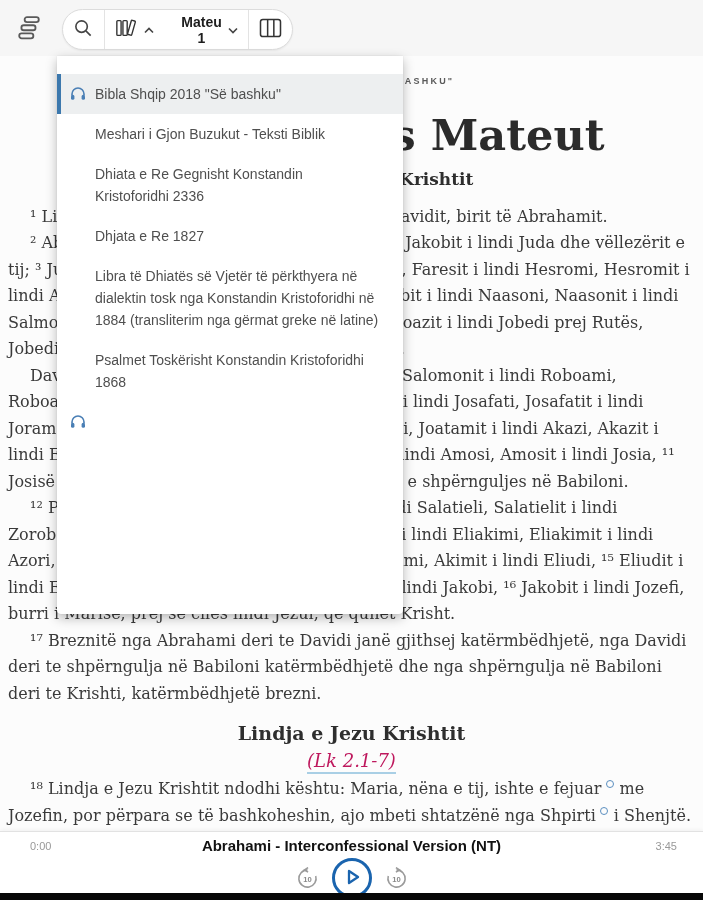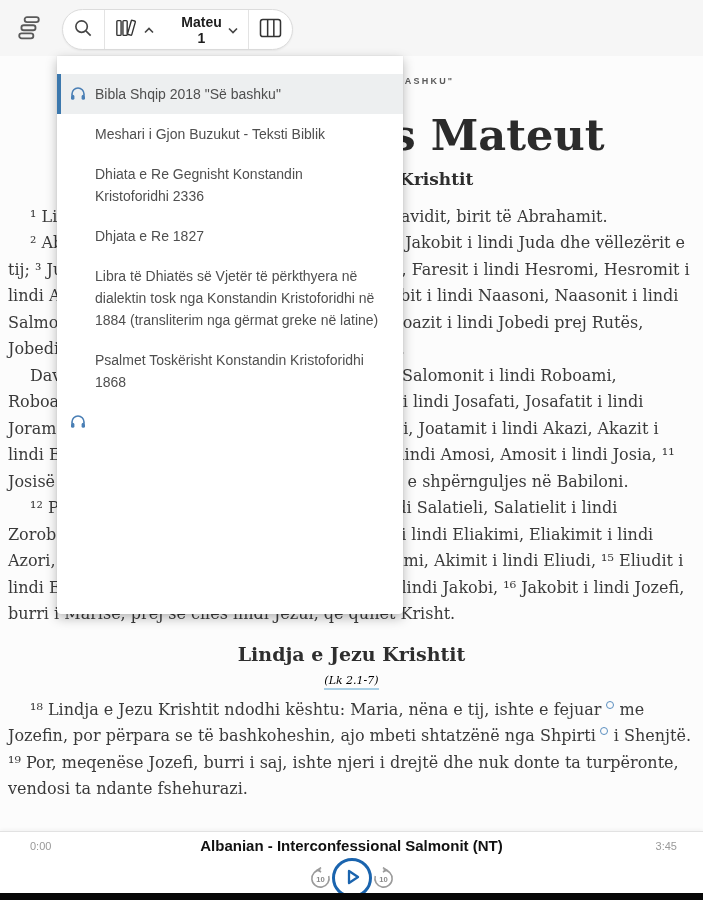--- a/index.html
+++ b/index.html
@@ -18,41 +18,41 @@
   .chapter-label{font-size:14px;color:#1d1d1d;font-weight:bold;}
   
   .reader{position:absolute;top:56px;left:0;right:0;bottom:0;background:#fcfcfc;padding:0 8px;box-sizing:border-box;}
   .version-header{margin-top:20px;text-align:center;font-size:9px;font-weight:bold;letter-spacing:2.2px;color:#5a5a5a;}
   .book-title{margin:24px 0 0;text-align:center;font-family:"DejaVu Serif",serif;font-weight:bold;font-size:43px;
               color:#2b2b2b;line-height:1.2;}
   .sec-heading1{margin:7px 0 0;text-align:center;font-family:"DejaVu Serif",serif;font-weight:bold;font-size:17px;color:#2e2e2e;}
   .body-flow{margin-top:15px;font-family:"DejaVu Serif",serif;font-size:16px;line-height:26.5px;color:#3a3a3a;}
   .bp{margin:0;text-indent:22px;}
   .sec-heading2{margin:13px 0 1px;text-align:center;font-weight:bold;font-size:19px;color:#2e2e2e;text-indent:0;}
-  .sec-ref{margin:0 0 2px;text-align:center;font-style:italic;font-size:11px;color:#000000;text-indent:0;}
+  .sec-ref{margin:0 0 2px;text-align:center;font-style:italic;font-size:18px;color:#be185d;text-indent:0;}
   .ref-link{border-bottom:2px solid #a9cfe5;padding-bottom:1px;cursor:pointer;}
   .fn-marker{display:inline-block;width:6px;height:6px;border:1.5px solid #5b8fc0;border-radius:50%;
              vertical-align:6px;margin:0 6px 0 4px;cursor:pointer;}
   
   .dropdown{position:absolute;left:57px;top:56px;width:346px;height:558px;background:#fff;box-sizing:border-box;
             padding-top:18px;border-radius:0 0 4px 4px;z-index:5;
             box-shadow:0 4px 12px rgba(0,0,0,.28),0 0 1px rgba(0,0,0,.2);}
   .menu-item{position:relative;padding:9px 24px 9px 38px;font-size:14px;line-height:22px;color:#4f4f4f;cursor:pointer;}
   .menu-item.selected{background:#edeff0;border-left:4px solid #3c78ad;padding-left:34px;}
   .hp-icon{position:absolute;left:13px;top:11px;width:16px;height:15px;}
   .menu-item.selected .hp-icon{left:9px;}
   
   .player{position:absolute;left:0;right:0;bottom:7px;height:61px;background:#fff;border-top:1px solid #e2e2e2;
           box-shadow:0 -1px 4px rgba(0,0,0,.05);z-index:10;}
   .player-top{position:relative;height:20px;margin-top:5px;}
   .time{position:absolute;top:3px;font-size:11px;color:#999;}
   .time-left{left:30px;}
   .time-right{right:26px;}
   .ptitle{display:block;text-align:center;font-size:15px;font-weight:bold;color:#111;}
-  .controls{display:flex;justify-content:center;align-items:center;margin-top:1px;}
+  .controls{display:flex;justify-content:center;align-items:center;gap:13px;margin-top:1px;}
   .skip-btn{background:none;border:none;padding:0;cursor:pointer;width:23px;height:23px;}
   .play-btn{width:40px;height:40px;border:3px solid #1a64ae;border-radius:50%;background:#fff;display:flex;
             align-items:center;justify-content:center;cursor:pointer;box-sizing:border-box;padding:0;}
   .home-bar{position:absolute;left:0;right:0;bottom:0;height:7px;background:#070707;z-index:11;}
 </style>
 </head>
 <body>
 
 <div class="screen">
 
@@ -116,20 +116,21 @@
 
   <main class="reader">
     <div class="version-header">BIBLA SHQIP 2018 "SË BASHKU"</div>
     <h1 class="book-title">Ungjilli sipas Mateut</h1>
     <h2 class="sec-heading1">Prejardhja e Jezu Krishtit</h2>
     <div class="body-flow">
         <p class="bp">¹ Libri i prejardhjes së Jezu Krishtit, birit të Davidit, birit të Abrahamit.</p>
         <p class="bp">² Abrahamit i lindi Isaku, Isakut i lindi Jakobi, Jakobit i lindi Juda dhe vëllezërit e tij; ³ Judës i lindën prej Tamarës Faresi dhe Zara, Faresit i lindi Hesromi, Hesromit i lindi Arami, ⁴ Aramit i lindi Aminadabi, Aminadabit i lindi Naasoni, Naasonit i lindi Salmoni, ⁵ Salmonit i lindi Boazi prej Rahabës, Boazit i lindi Jobedi prej Rutës, Jobedit i lindi Jeseu, ⁶ Jeseut i lindi mbreti David.</p>
         <p class="bp">Davidit i lindi Salomoni prej gruas së Urias, ⁷ Salomonit i lindi Roboami, Roboamit i lindi Abia, Abias i lindi Asafi, ⁸ Asafit i lindi Josafati, Josafatit i lindi Jorami, Joramit i lindi Ozia, ⁹ Ozias i lindi Joatami, Joatamit i lindi Akazi, Akazit i lindi Ezekia, ¹⁰ Ezekisë i lindi Manasi, Manasit i lindi Amosi, Amosit i lindi Josia, ¹¹ Josisë i lindi Jekonia dhe vëllezërit e tij në kohën e shpërnguljes në Babiloni.</p>
         <p class="bp">¹² Pas shpërnguljes në Babiloni, Jekonisë i lindi Salatieli, Salatielit i lindi Zorobabeli, ¹³ Zorobabelit i lindi Abiudi, Abiudit i lindi Eliakimi, Eliakimit i lindi Azori, ¹⁴ Azorit i lindi Sadoku, Sadokut i lindi Akimi, Akimit i lindi Eliudi, ¹⁵ Eliudit i lindi Eleazari, Eleazarit i lindi Matani, Matanit i lindi Jakobi, ¹⁶ Jakobit i lindi Jozefi, burri i Marisë, prej së cilës lindi Jezui, që quhet Krisht.</p>
+        <p class="bp">¹⁷ Breznitë nga Abrahami deri te Davidi janë gjithsej katërmbëdhjetë, nga Davidi deri te shpërngulja në Babiloni katërmbëdhjetë dhe nga shpërngulja në Babiloni deri te Krishti, katërmbëdhjetë brezni.</p>
         <div class="sec-heading2">Lindja e Jezu Krishtit</div>
         <div class="sec-ref"><span class="ref-link">(Lk 2.1-7)</span></div>
         <p class="bp">¹⁸ Lindja e Jezu Krishtit ndodhi kështu: Maria, nëna e tij, ishte e fejuar<span class="fn-marker"></span>me Jozefin, por përpara se të bashkoheshin, ajo mbeti shtatzënë nga Shpirti<span class="fn-marker"></span>i Shenjtë. ¹⁹ Por, meqenëse Jozefi, burri i saj, ishte njeri i drejtë dhe nuk donte ta turpëronte, vendosi ta ndante fshehurazi.</p>
       </div>
   </main>
 
   <nav class="dropdown">
       <div class="menu-item selected"><span class="hp-icon">
   <svg viewBox="0 0 16 15" width="16" height="15">
     <path d="M2 9.5 V8 a6 6 0 0 1 12 0 v1.5" fill="none" stroke="#4a7fb5" stroke-width="1.6"></path>
@@ -147,21 +148,21 @@
     <path d="M2 9.5 V8 a6 6 0 0 1 12 0 v1.5" fill="none" stroke="#4a7fb5" stroke-width="1.6"></path>
     <rect x="1" y="8.8" width="3.4" height="5" rx="1.6" fill="#4a7fb5"></rect>
     <rect x="11.6" y="8.8" width="3.4" height="5" rx="1.6" fill="#4a7fb5"></rect>
   </svg>
 </span></div>
     </nav>
 
   <footer class="player">
     <div class="player-top">
       <span class="time time-left">0:00</span>
-      <span class="ptitle">Albanian - Interconfessional Salmonit (NT)</span>
+      <span class="ptitle">Abrahami - Interconfessional Version (NT)</span>
       <span class="time time-right">3:45</span>
     </div>
     <div class="controls">
       <button class="skip-btn">
         <span>
           <svg viewBox="0 0 24 24" width="23" height="23">
             <path d="M12 3 A 9 9 0 1 0 20.6 9.4" fill="none" stroke="#9a9a9a" stroke-width="1.6"></path>
             <path d="M12.6 0.6 L8.8 3 L12.6 5.4" fill="none" stroke="#9a9a9a" stroke-width="1.6"></path>
             <text x="12" y="15.5" font-size="8" text-anchor="middle" fill="#8a8a8a" font-family="Liberation Sans, sans-serif" font-weight="bold">10</text>
           </svg>

